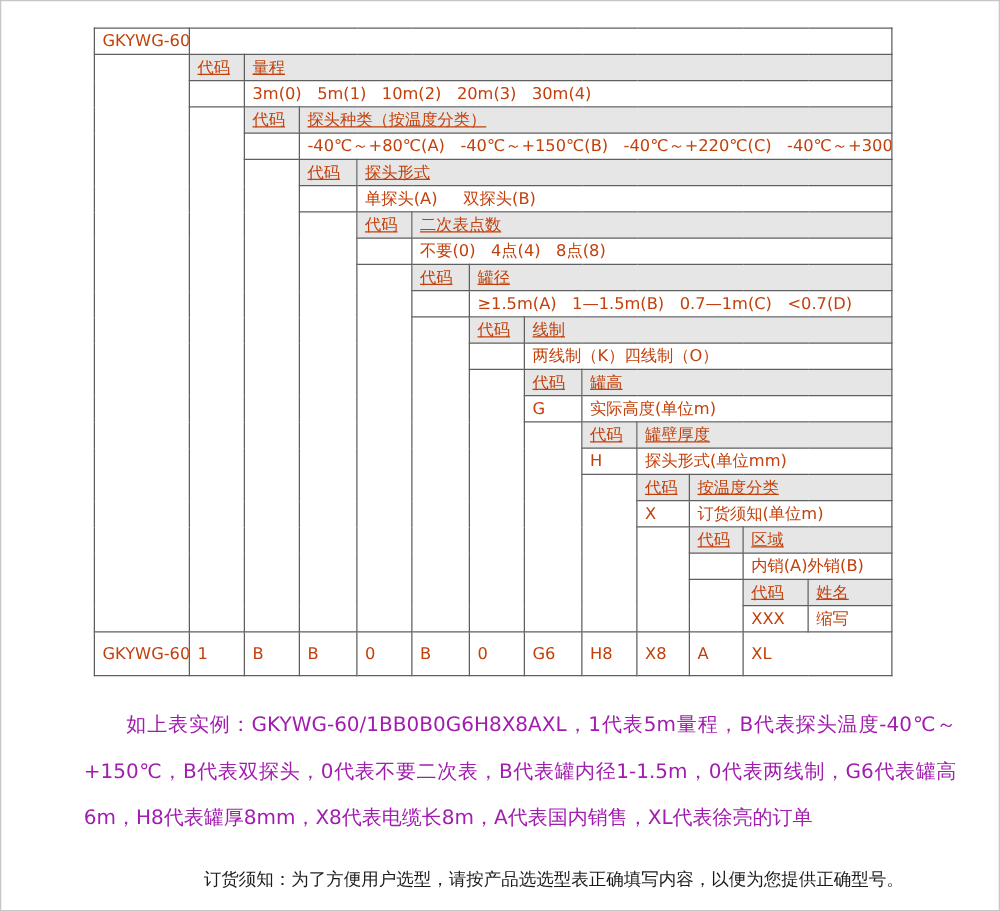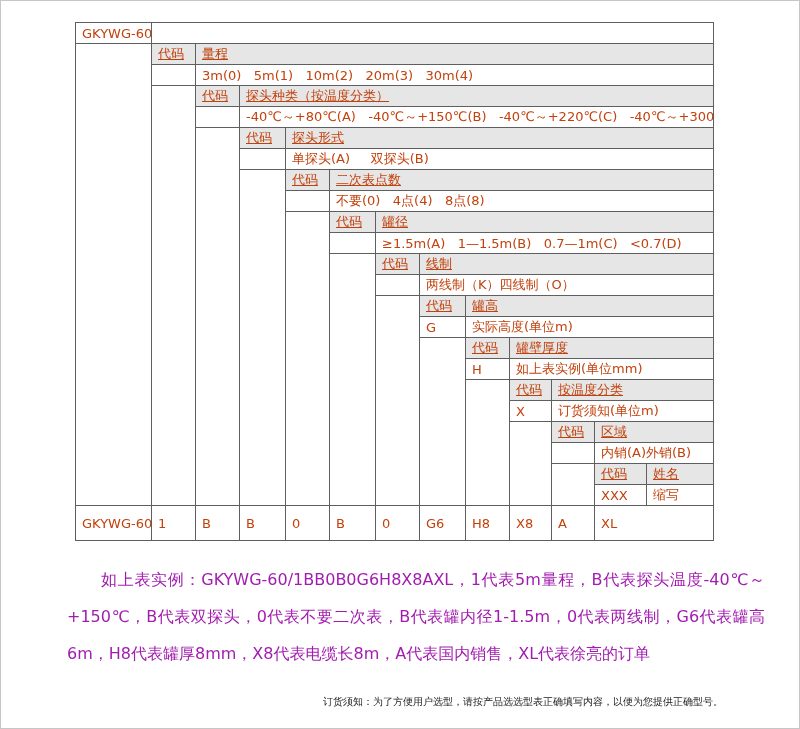--- a/index.html
+++ b/index.html
@@ -22,21 +22,21 @@
   table.sel tr.summary{height:35px;}
   table.sel td.g{background:#e6e6e6;text-decoration:underline;}
   table.sel td.opts{white-space:pre;}
   .example{
     margin:20px 34px 0 66px;
     font-size:16px;line-height:37px;color:#a21caf;
     text-indent:34px;text-align:justify;
   }
   .note{
     position:absolute;left:0;right:76px;top:694px;
-    text-align:right;font-size:10px;color:#1a1a1a;
+    text-align:right;font-size:14px;color:#1a1a1a;
   }
 </style>
 </head>
 <body>
 
 <div class="page">
 
   <table class="sel">
     <colgroup>
       <col style="width:76px">
@@ -130,21 +130,21 @@
       <td class="opts" colspan="5">实际高度(单位m)</td>
     </tr>
 
     <tr>
       <td rowspan="8"></td>
       <td class="g">代码</td>
       <td class="g" colspan="4">罐壁厚度</td>
     </tr>
     <tr>
       <td>H</td>
-      <td class="opts" colspan="4">如上表实例(单位mm)</td>
+      <td class="opts" colspan="4">探头形式(单位mm)</td>
     </tr>
 
     <tr>
       <td rowspan="6"></td>
       <td class="g">代码</td>
       <td class="g" colspan="3">按温度分类</td>
     </tr>
     <tr>
       <td>X</td>
       <td class="opts" colspan="3">订货须知(单位m)</td>

